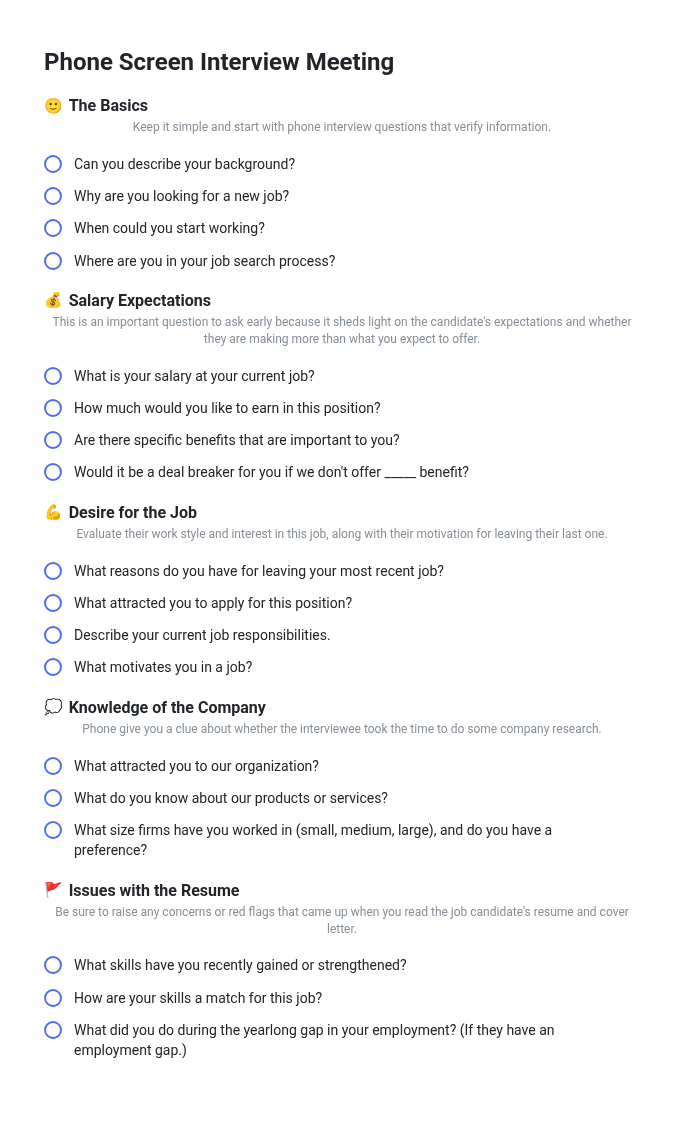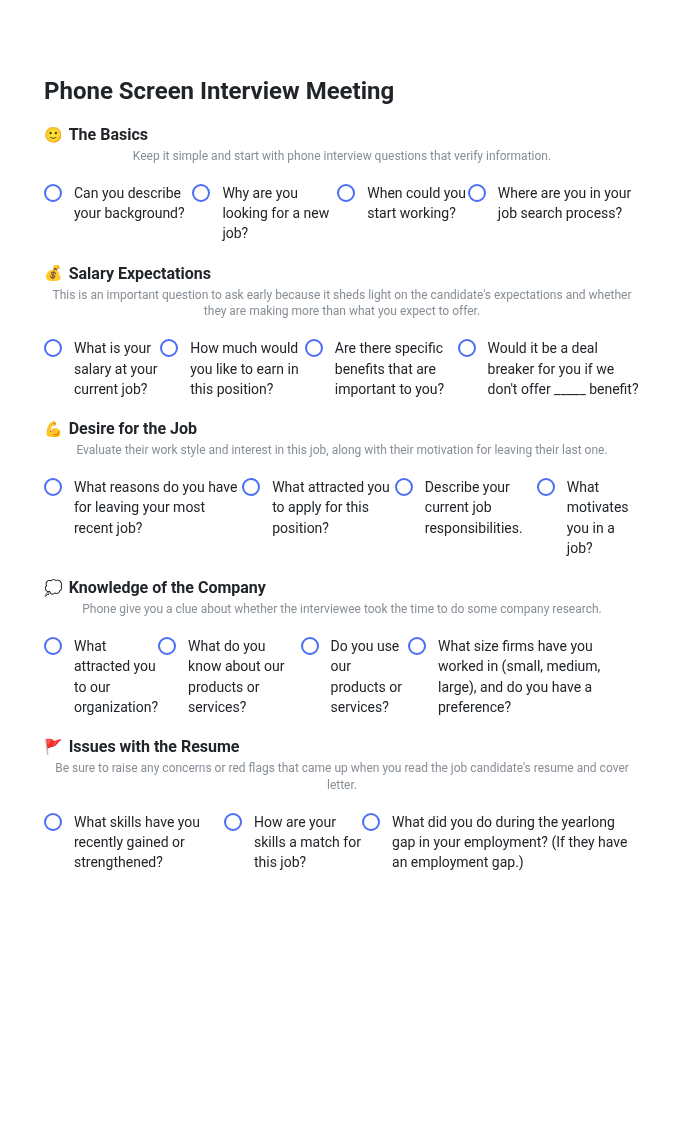--- a/index.html
+++ b/index.html
@@ -7,40 +7,39 @@
   font-family: -apple-system, BlinkMacSystemFont, "Segoe UI", Roboto, Helvetica, Arial, sans-serif;
   background: #ffffff;
   color: #212529;
   width: 684px;
   padding: 48px 44px 40px 44px;
 }
 .page-title {
   font-size: 24px;
   font-weight: 700;
   margin-bottom: 20px;
-  margin-top: 29px;
 }
 .section { margin-bottom: 14px; }
 .section-heading {
   font-size: 16px;
   font-weight: 700;
   display: flex;
   align-items: center;
   gap: 6px;
   margin-bottom: 4px;
 }
 .section-heading .emoji { font-size: 15px; }
 .section-desc {
   font-size: 12px;
   color: #868e96;
   line-height: 1.4;
   margin-bottom: 12px;
   text-align: center;
 }
-.question-list { display: flex; flex-direction: row; gap: 0; }
+.question-list { display: flex; flex-direction: column; gap: 0; }
 .question-item {
   display: flex;
   align-items: flex-start;
   gap: 12px;
   padding: 6px 0;
 }
 .checkbox-circle {
   flex: 0 0 18px;
   width: 18px;
   height: 18px;
@@ -146,24 +145,20 @@
         <div class="question-item">
           <div class="checkbox-circle"></div>
           <div class="question-text">What attracted you to our organization?</div>
         </div>
         <div class="question-item">
           <div class="checkbox-circle"></div>
           <div class="question-text">What do you know about our products or services?</div>
         </div>
         <div class="question-item">
           <div class="checkbox-circle"></div>
-          <div class="question-text">Do you use our products or services?</div>
-        </div>
-        <div class="question-item">
-          <div class="checkbox-circle"></div>
           <div class="question-text">What size firms have you worked in (small, medium, large), and do you have a preference?</div>
         </div>
       </div>
     </div>
     <div class="section">
       <div class="section-heading">
         <span class="emoji">🚩</span>
         <span>Issues with the Resume</span>
       </div>
       <div class="section-desc">Be sure to raise any concerns or red flags that came up when you read the job candidate's resume and cover letter.</div>

